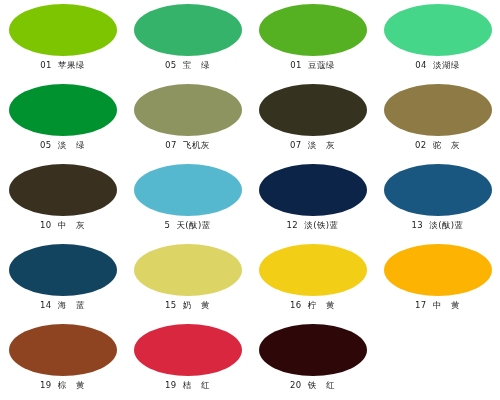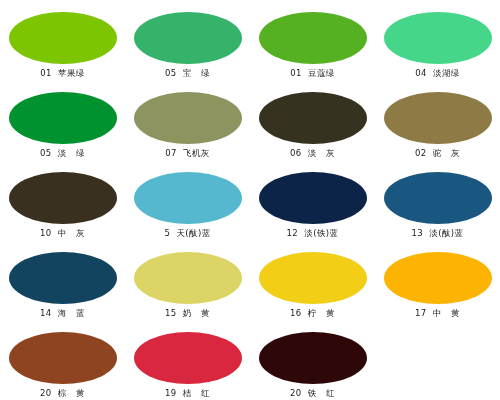--- a/index.html
+++ b/index.html
@@ -21,21 +21,21 @@
     grid-template-rows: repeat(5, 1fr);
     box-sizing: border-box;
   }
   .swatch-cell {
     position: relative;
     display: flex;
     flex-direction: column;
     align-items: center;
     justify-content: flex-start;
     box-sizing: border-box;
-    padding-top: 12px;
+    padding-top: 4px;
   }
   .swatch-ellipse {
     width: 108px;
     height: 52px;
     border-radius: 50% / 50%;
     flex: none;
   }
   .swatch-label {
     margin-top: 4px;
     font-size: 8.5px;
@@ -70,21 +70,21 @@
     <div class="swatch-cell">
       <div class="swatch-ellipse" style="background: rgb(0, 146, 47);"></div>
       <div class="swatch-label">05  淡   绿</div>
     </div>
     <div class="swatch-cell">
       <div class="swatch-ellipse" style="background: rgb(142, 148, 96);"></div>
       <div class="swatch-label">07  飞机灰</div>
     </div>
     <div class="swatch-cell">
       <div class="swatch-ellipse" style="background: rgb(53, 51, 32);"></div>
-      <div class="swatch-label">06  淡   灰</div>
+      <div class="swatch-label">07  淡   灰</div>
     </div>
     <div class="swatch-cell">
       <div class="swatch-ellipse" style="background: rgb(142, 122, 68);"></div>
       <div class="swatch-label">02  驼   灰</div>
     </div>
     <div class="swatch-cell">
       <div class="swatch-ellipse" style="background: rgb(58, 48, 32);"></div>
       <div class="swatch-label">10  中   灰</div>
     </div>
     <div class="swatch-cell">
@@ -110,21 +110,21 @@
     <div class="swatch-cell">
       <div class="swatch-ellipse" style="background: rgb(242, 206, 22);"></div>
       <div class="swatch-label">16  柠   黄</div>
     </div>
     <div class="swatch-cell">
       <div class="swatch-ellipse" style="background: rgb(252, 179, 2);"></div>
       <div class="swatch-label">17  中   黄</div>
     </div>
     <div class="swatch-cell">
       <div class="swatch-ellipse" style="background: rgb(142, 68, 32);"></div>
-      <div class="swatch-label">20  棕   黄</div>
+      <div class="swatch-label">19  棕   黄</div>
     </div>
     <div class="swatch-cell">
       <div class="swatch-ellipse" style="background: rgb(216, 39, 62);"></div>
       <div class="swatch-label">19  桔   红</div>
     </div>
     <div class="swatch-cell">
       <div class="swatch-ellipse" style="background: rgb(46, 8, 8);"></div>
       <div class="swatch-label">20  铁   红</div>
     </div>
   </div>

